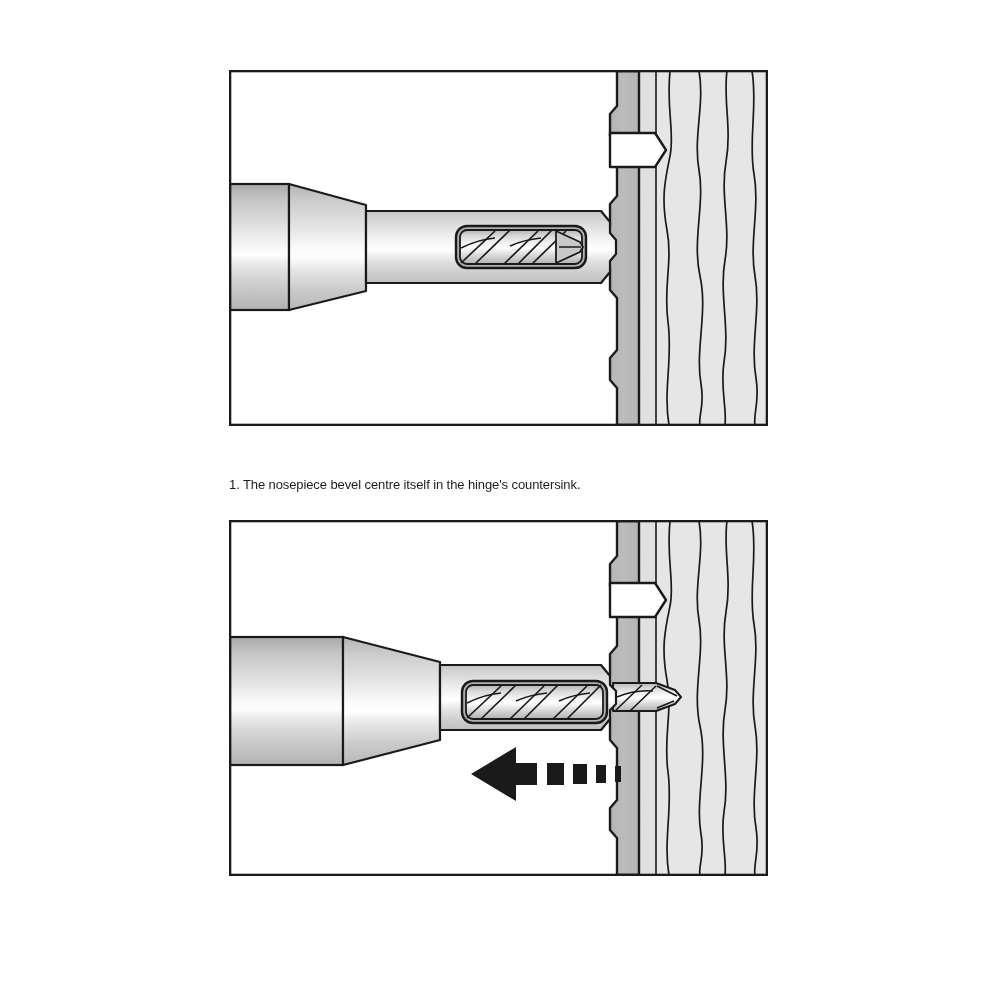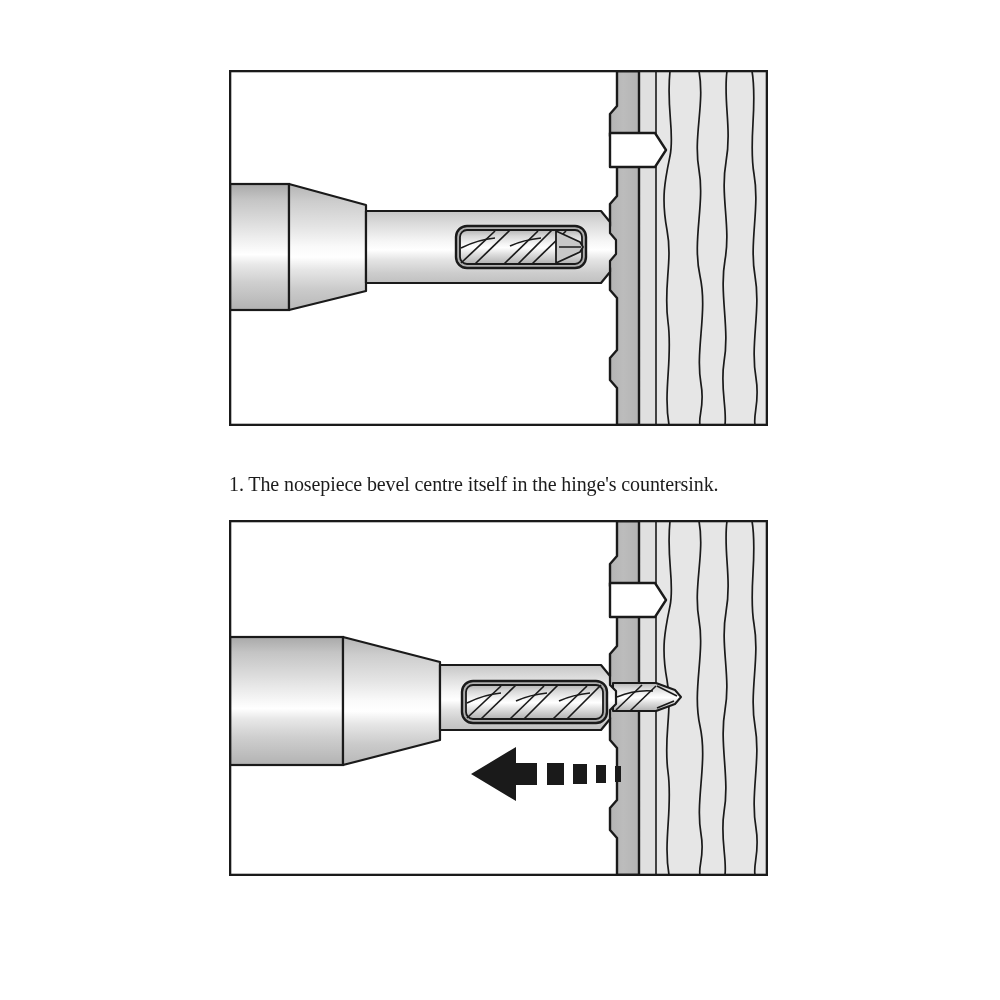--- a/index.html
+++ b/index.html
@@ -33,26 +33,26 @@
     position: absolute;
     left: 229px;
     top: 70px;
   }
   #figure-2 { top: 70px; }
 
   .caption {
     position: absolute;
     left: 229px;
     width: 700px;
-    font-size: 20px;
+    font-size: 13px;
     line-height: 27px;
     letter-spacing: -0.1px;
     color: #1c1c1c;
     white-space: pre-line;
-    font-family: Liberation Serif, serif;
+    font-family: Liberation Sans, sans-serif;
   }
   #caption-1 { top: 444px; }
   .cap-lines {
     display: inline;
   }
   svg { display: block; }
 </style>
 </head>
 <body>
 

